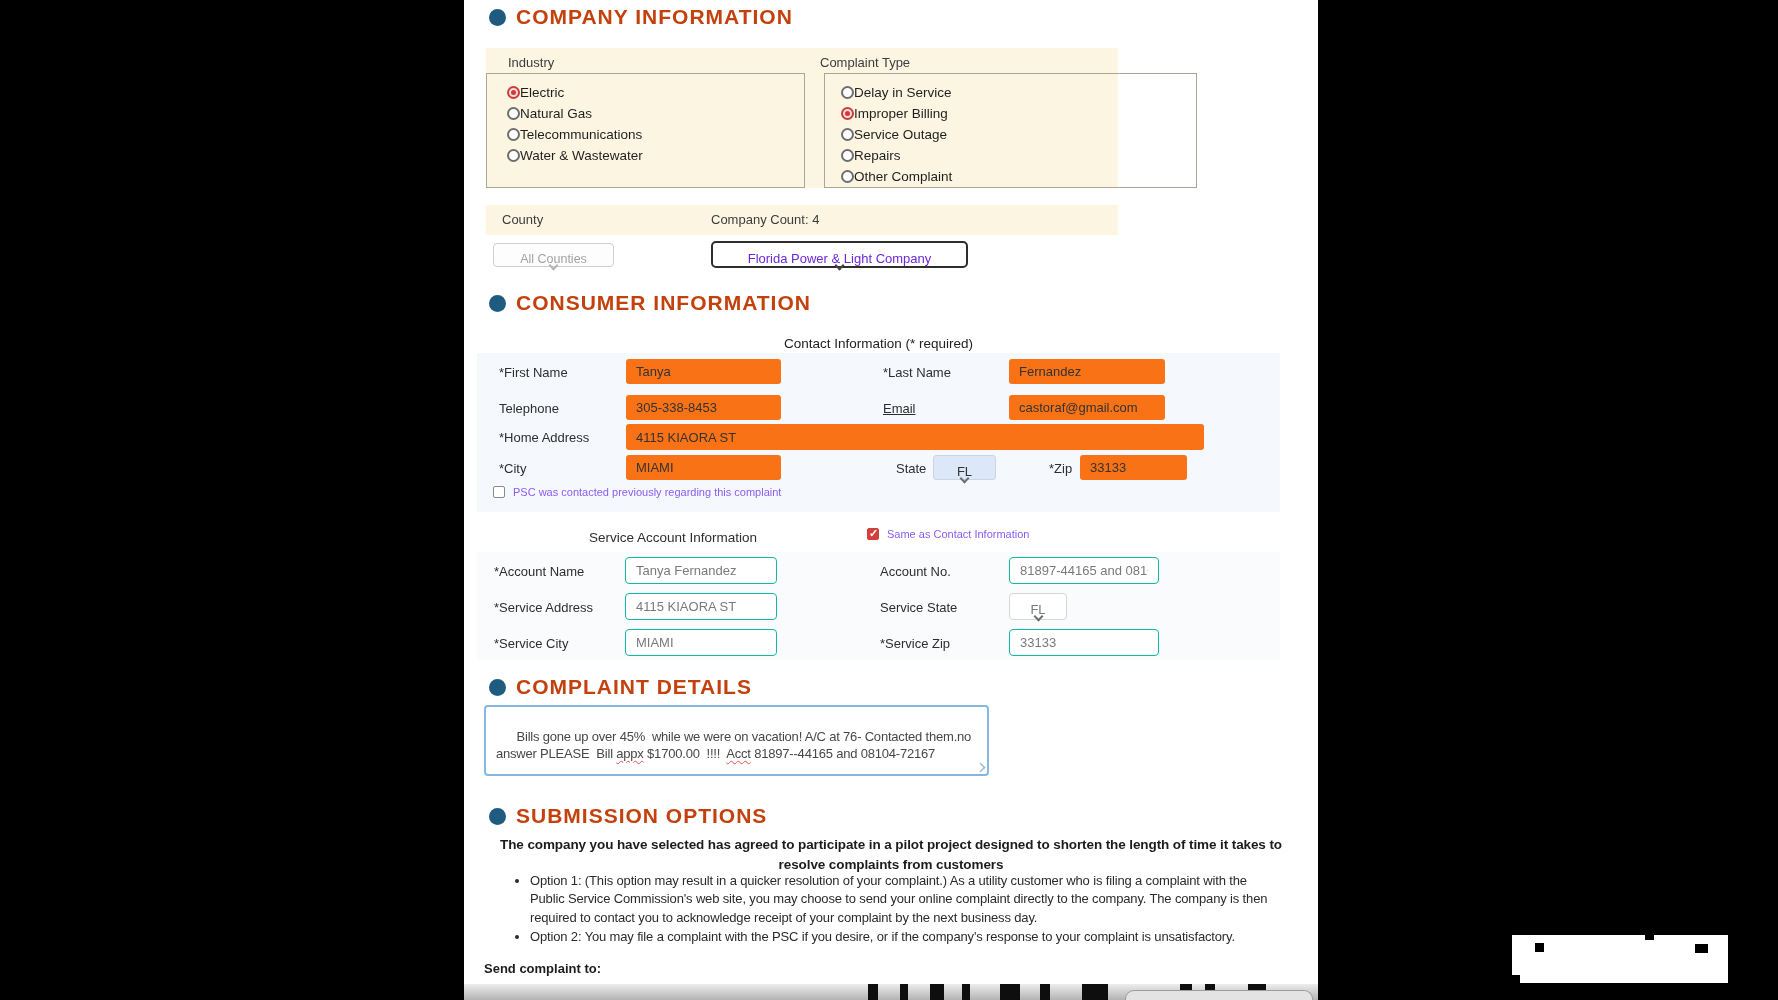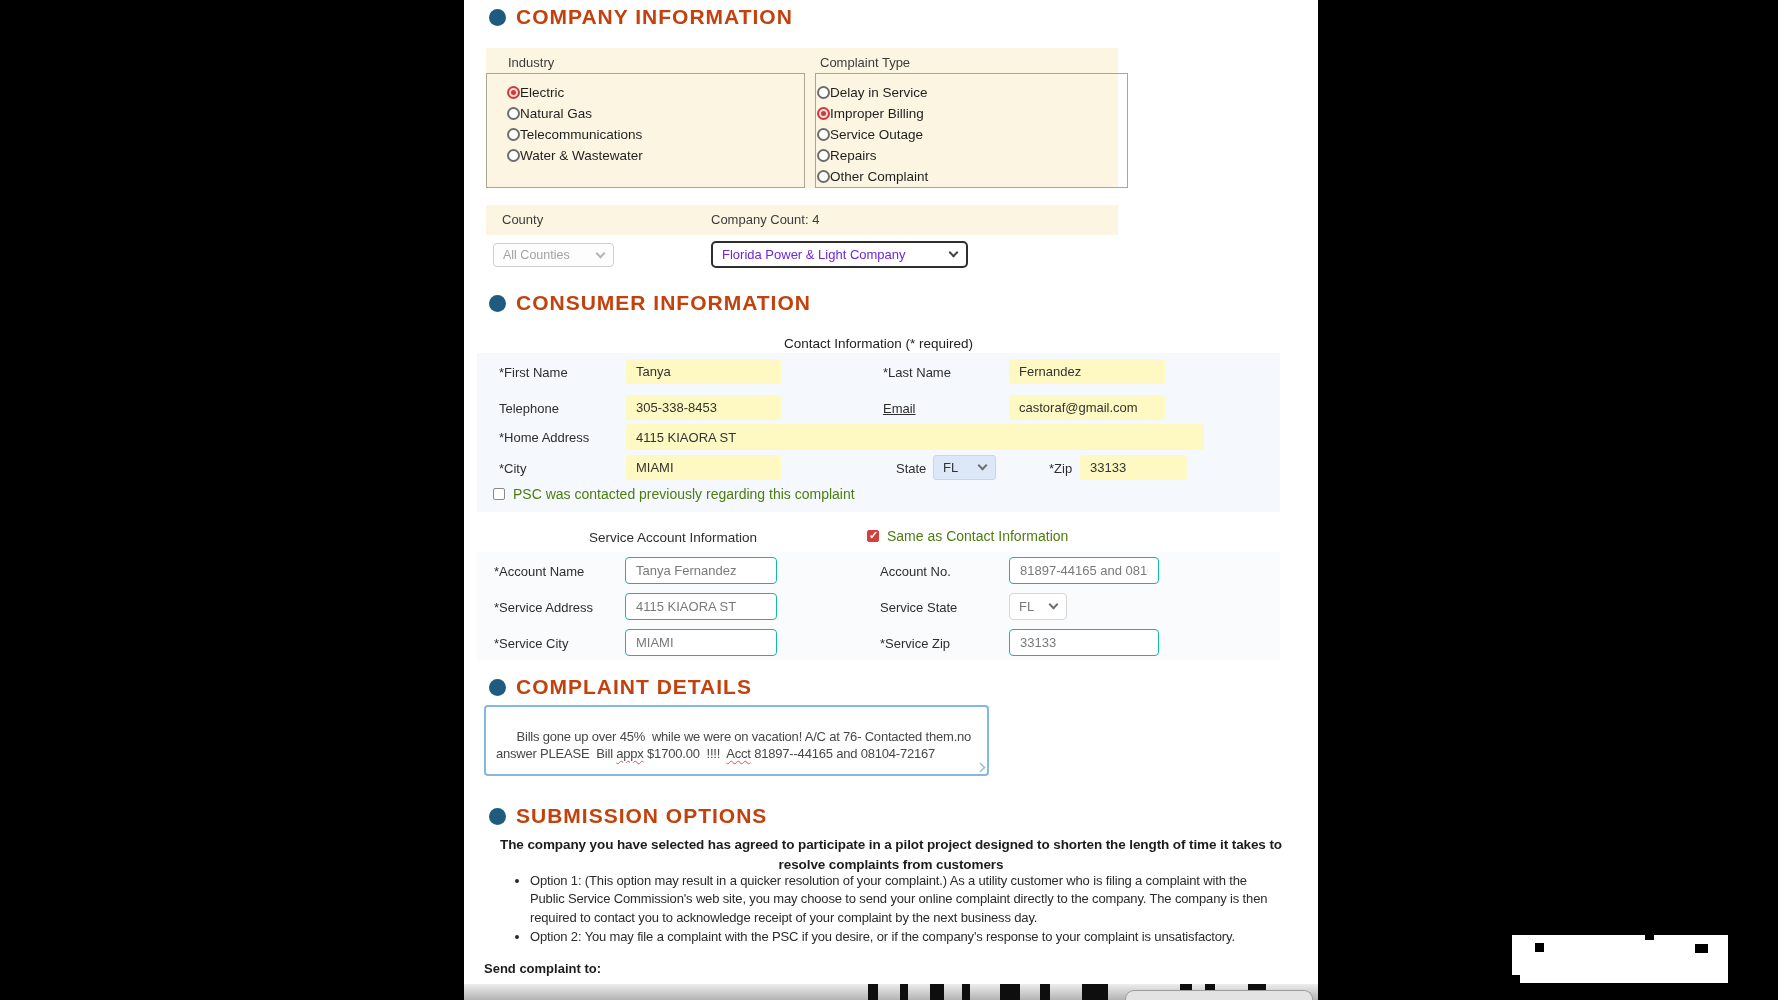--- a/index.html
+++ b/index.html
@@ -18,47 +18,47 @@
   .panel-label { position:absolute; font-size:13px; color:#3c3c3c; }
   .fieldset { position:absolute; border:1px solid #a9a693; top:25px; height:115px; padding:8px 0 0 0; }
   .radio-row { display:flex; align-items:center; height:21px; }
   .radio { width:13px; height:13px; border-radius:50%; border:2px solid #6e6e6e; background:#fff; flex:0 0 auto; position:relative; }
   .radio.sel { border-color:#cf3a3a; background:#f6dcdc; }
   .radio.sel::after { content:""; position:absolute; left:2px; top:2px; width:5px; height:5px; border-radius:50%; background:#cf3a3a; }
   .rlabel { font-size:13.5px; color:#1f1f1f; }
 
   
   .selectbox { position:absolute; display:flex; align-items:center; justify-content:space-between;
-               padding:8px 9px; background:#fff; }
+               padding:8px 9px; background:#fff;flex-direction:column; }
   .chev { width:7px; height:7px; border-right:2px solid #444; border-bottom:2px solid #444;
           transform:rotate(45deg); margin-top:-4px; flex:0 0 auto; }
   .sel-disabled { border:1px solid #cfcfcf; border-radius:4px; background:#fdfdfd; color:#a3a3a3; font-size:12.5px; }
   .sel-disabled .chev { border-color:#b5b5b5; }
   .sel-strong { border:2px solid #2e2e2e; border-radius:5px; font-size:13px; color:#6d28d9;text-align:center; }
   .sel-small { border:1px solid #c9d5e6; border-radius:3px; background:#dce8f8; font-size:13px; color:#333; }
   .sel-svc  { border:1px solid #d6d6d6; border-radius:4px; background:#fff; font-size:13px; color:#7a7a7a; }
   .sel-svc .chev, .sel-small .chev { border-color:#6f6f6f; }
 
   
   .litepanel { position:absolute; left:13px; width:803px; }
   .p-contact { background:#f5f8fc; }
   .p-service { background:#fafbfd; }
   .flabel { position:absolute; font-size:13px; color:#2e2e2e; white-space:nowrap; }
-  .tinput { position:absolute; border:none; border-radius:3px; background:#fef9c3; color:#333;
+  .tinput { position:absolute; border:none; border-radius:3px; background:#f97316; color:#333;
             font-size:13px; padding:0 10px; height:25px; font-family:"Liberation Sans",sans-serif; }
   .sinput { position:absolute; border:1px solid #14b8a6; border-radius:4px; background:#fff; color:#7a7a7a;
             font-size:13px; padding:0 10px; height:27px; font-family:"Liberation Sans",sans-serif;
             white-space:nowrap; overflow:hidden; }
   .centerline { position:absolute; text-align:center; font-size:13.5px; color:#222; }
 
   .cbx-row { position:absolute; display:flex; align-items:center; gap:8px; }
   .cbx { width:12px; height:12px; border:1.5px solid #8a8a8a; border-radius:2px; background:#fff; flex:0 0 auto; }
   .cbx.checked { background:#d3403c; border-color:#d3403c; position:relative; }
   .cbx.checked::after { content:"✓"; position:absolute; left:1px; top:-2px; color:#fff; font-size:11px; font-weight:bold; }
-  .cbx-label { font-size:14px; color:#4d7c0f; }
+  .cbx-label { font-size:11px; color:#8b5cf6; }
 
   
   .cdetails { position:absolute; left:20px; top:705px; width:505px; height:71px; background:#fff;
               border:2px solid #85b7e3; border-radius:4px; padding:5px 10px; font-size:13px; line-height:1.3;
               color:#474747; white-space:pre-wrap; letter-spacing:-0.2px; overflow:hidden; }
   .squiggle { text-decoration:underline; text-decoration-style:wavy; text-decoration-color:#e05252;
               text-decoration-thickness:1px; text-underline-offset:2px; }
   .resize-grip { position:absolute; right:2px; bottom:2px; width:9px; height:9px;
                  border-right:2px solid #9db8cf; border-bottom:2px solid #9db8cf; transform:rotate(-45deg) scale(.8); opacity:.9; }
 
@@ -107,21 +107,21 @@
         <div class="radio-row">
           <span class="radio"></span>
           <span class="rlabel">Telecommunications</span>
         </div>
         <div class="radio-row">
           <span class="radio"></span>
           <span class="rlabel">Water &amp; Wastewater</span>
         </div>
       </div>
 
-      <div class="fieldset" style="left:329px; width:313px; padding-left:1px;">
+      <div class="fieldset" style="left:338px; width:373px; padding-left:16px;">
         <div class="radio-row">
           <span class="radio"></span>
           <span class="rlabel">Delay in Service</span>
         </div>
         <div class="radio-row">
           <span class="radio sel"></span>
           <span class="rlabel">Improper Billing</span>
         </div>
         <div class="radio-row">
           <span class="radio"></span>

